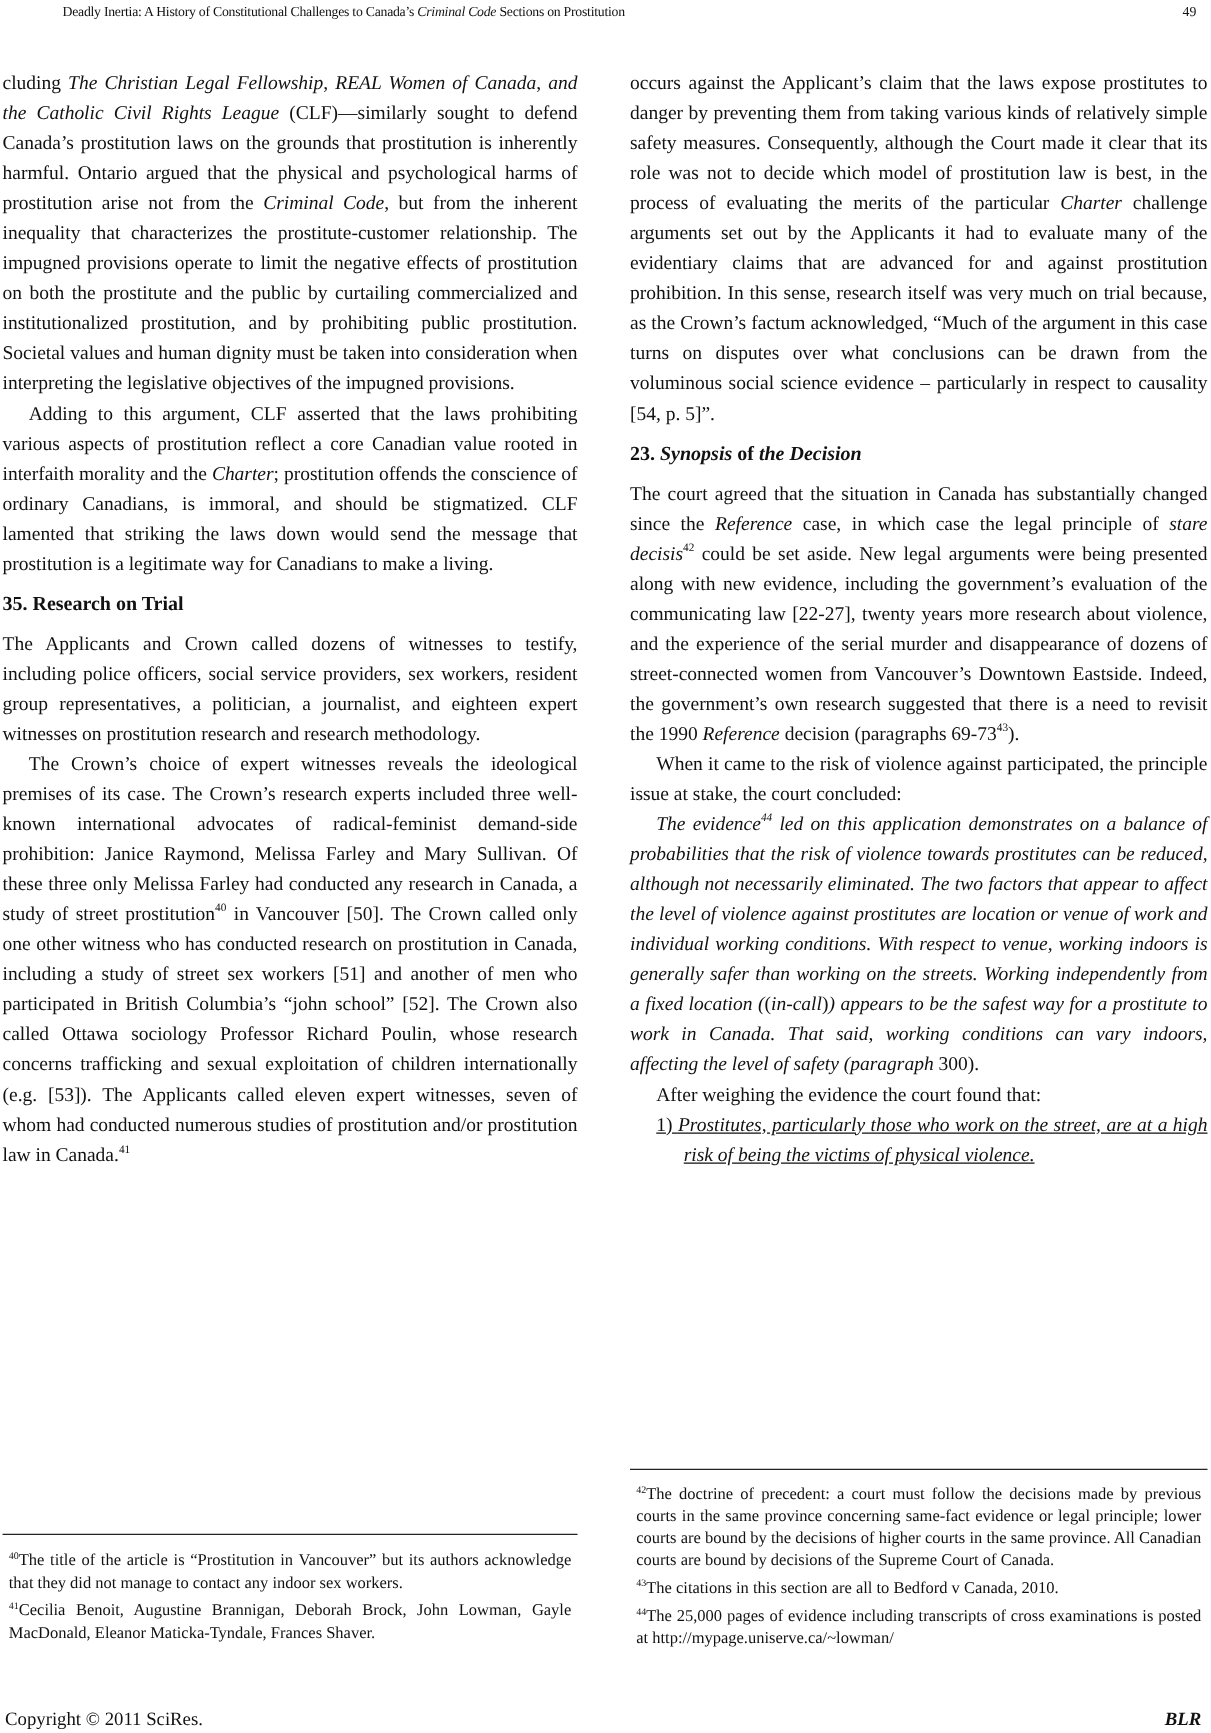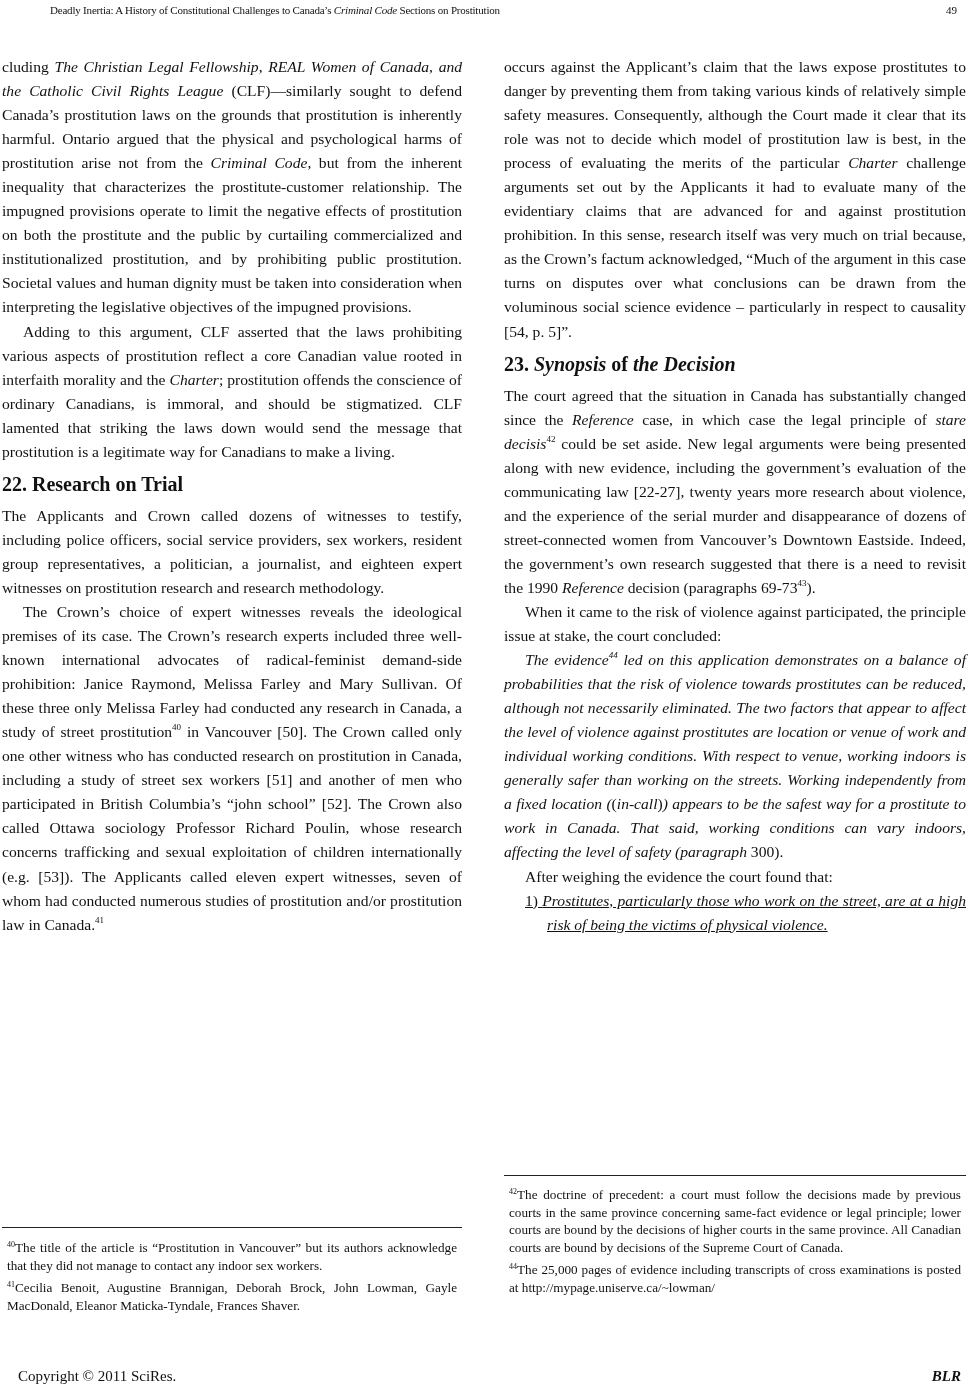--- a/index.html
+++ b/index.html
@@ -15,50 +15,50 @@
   .running-head .pno { position: absolute; right: 12px; top: 1px; }
   .col {
     position: absolute; top: 55px; font-size: 15.6px; line-height: 24.05px;
     text-align: justify; hyphens: none;
   }
   .col-left { left: 2px; width: 460px; }
   .col-right { left: 504px; width: 462px; }
   .col p { margin: 0; }
   .col p.indent { text-indent: 21px; }
   .col h2 {
-    font-family: "Liberation Serif", serif; font-weight: bold; font-size: 20px;
+    font-family: "Liberation Serif", serif; font-weight: bold; font-size: 16px;
     line-height: 24px; margin: 8px 0 8px 0; text-align: left;
   }
   sup { font-size: 9px; line-height: 0; vertical-align: 7px; }
   .quote { font-style: italic; }
   .list-item { padding-left: 21px; position: relative; text-decoration: underline; }
   .list-item .num { font-style: normal; }
   .list-item .cont { display: block; padding-left: 22px; text-indent: -22px; }
   .fn-rule { position: absolute; height: 0; border-top: 1.2px solid #222; }
   .fn {
     position: absolute; font-size: 13.2px; line-height: 17.5px; text-align: justify;
   }
   .fn p { margin: 5px; }
   .fn sup { font-size: 8px; vertical-align: 5px; }
   .footer { position: absolute; top: 1367px; font-size: 15px; line-height: 18px; }
-  .footer.left { left: 18px; }
+  .footer.left { left: 4px; }
   .footer.right { right: 8px; font-weight: bold; font-style: italic; }
 </style>
 </head>
 <body>
 
 <div class="running-head">
   <span class="title"><span>Deadly Inertia: A History of Constitutional Challenges to Canada’s </span><i>Criminal Code</i><span> Sections on Prostitution</span></span>
   <span class="pno">49</span>
 </div>
 
 <div class="col col-left">
   <p><span>cluding </span><i>The Christian Legal Fellowship</i><span>, </span><i>REAL Women of Canada</i><span>, </span><i>and the Catholic Civil Rights League</i><span> (CLF)—similarly sought to defend Canada’s prostitution laws on the grounds that prostitution is inherently harmful. Ontario argued that the physical and psychological harms of prostitution arise not from the </span><i>Criminal Code</i><span>, but from the inherent inequality that characterizes the prostitute-customer relationship. The impugned provisions operate to limit the negative effects of prostitution on both the prostitute and the public by curtailing commercialized and institutionalized prostitution, and by prohibiting public prostitution. Societal values and human dignity must be taken into consideration when interpreting the legislative objectives of the impugned provisions.</span></p>
   <p class="indent"><span>Adding to this argument, CLF asserted that the laws prohibiting various aspects of prostitution reflect a core Canadian value rooted in interfaith morality and the </span><i>Charter</i><span>; prostitution offends the conscience of ordinary Canadians, is immoral, and should be stigmatized. CLF lamented that striking the laws down would send the message that prostitution is a legitimate way for Canadians to make a living.</span></p>
-  <h2>22. Research on Trial</h2>
+  <h2>35. Research on Trial</h2>
   <p>The Applicants and Crown called dozens of witnesses to testify, including police officers, social service providers, sex workers, resident group representatives, a politician, a journalist, and eighteen expert witnesses on prostitution research and research methodology.</p>
   <p class="indent"><span>The Crown’s choice of expert witnesses reveals the ideological premises of its case. The Crown’s research experts included three well-known international advocates of radical-feminist demand-side prohibition: Janice Raymond, Melissa Farley and Mary Sullivan. Of these three only Melissa Farley had conducted any research in Canada, a study of street prostitution</span><sup>40</sup><span> in Vancouver [50]. The Crown called only one other witness who has conducted research on prostitution in Canada, including a study of street sex workers [51] and another of men who participated in British Columbia’s “john school” [52]. The Crown also called Ottawa sociology Professor Richard Poulin, whose research concerns trafficking and sexual exploitation of children internationally (e.g. [53]). The Applicants called eleven expert witnesses, seven of whom had conducted numerous studies of prostitution and/or prostitution law in Canada.</span><sup>41</sup></p>
 </div>
 
 <div class="fn-rule" style="left:2px; top:1227px; width:460px;"></div>
 <div class="fn" style="left:2px; top:1234px; width:460px;">
   <p><sup>40</sup><span>The title of the article is “Prostitution in Vancouver” but its authors acknowledge that they did not manage to contact any indoor sex workers.</span></p>
   <p><sup>41</sup><span>Cecilia Benoit, Augustine Brannigan, Deborah Brock, John Lowman, Gayle MacDonald, Eleanor Maticka-Tyndale, Frances Shaver.</span></p>
 </div>
 
@@ -70,17 +70,18 @@
   <p class="indent quote"><span>The evidence</span><sup>44</sup><span> led on this application demonstrates on a balance of probabilities that the risk of violence towards prostitutes can be reduced, although not necessarily eliminated. The two factors that appear to affect the level of violence against prostitutes are location or venue of work and individual working conditions. With respect to venue, working indoors is generally safer than working on the streets. Working independently from a fixed location (</span><span style="font-style:normal">(</span><span>in-call</span><span style="font-style:normal">)</span><span>) appears to be the safest way for a prostitute to work in Canada. That said, working conditions can vary indoors, affecting the level of safety (</span><span>paragraph</span><span style="font-style:normal"> 300).</span></p>
   <p class="indent">After weighing the evidence the court found that:</p>
   <div class="list-item">
       <span class="cont"><span class="num">1) </span><i>Prostitutes, particularly those who work on the street, are at a high risk of being the victims of physical violence.</i></span>
     </div>
 </div>
 
 <div class="fn-rule" style="left:504px; top:1175px; width:462px;"></div>
 <div class="fn" style="left:504px; top:1181px; width:462px;">
   <p><sup>42</sup><span>The doctrine of precedent: a court must follow the decisions made by previous courts in the same province concerning same-fact evidence or legal principle; lower courts are bound by the decisions of higher courts in the same province. All Canadian courts are bound by decisions of the Supreme Court of Canada.</span></p>
+  <p><sup>43</sup><span>The citations in this section are all to Bedford v Canada, 2010.</span></p>
   <p><sup>44</sup><span>The 25,000 pages of evidence including transcripts of cross examinations is posted at http://mypage.uniserve.ca/~lowman/</span></p>
 </div>
 
 <div class="footer left">Copyright © 2011 SciRes.</div>
 <div class="footer right">BLR</div>
 
 </body></html>

